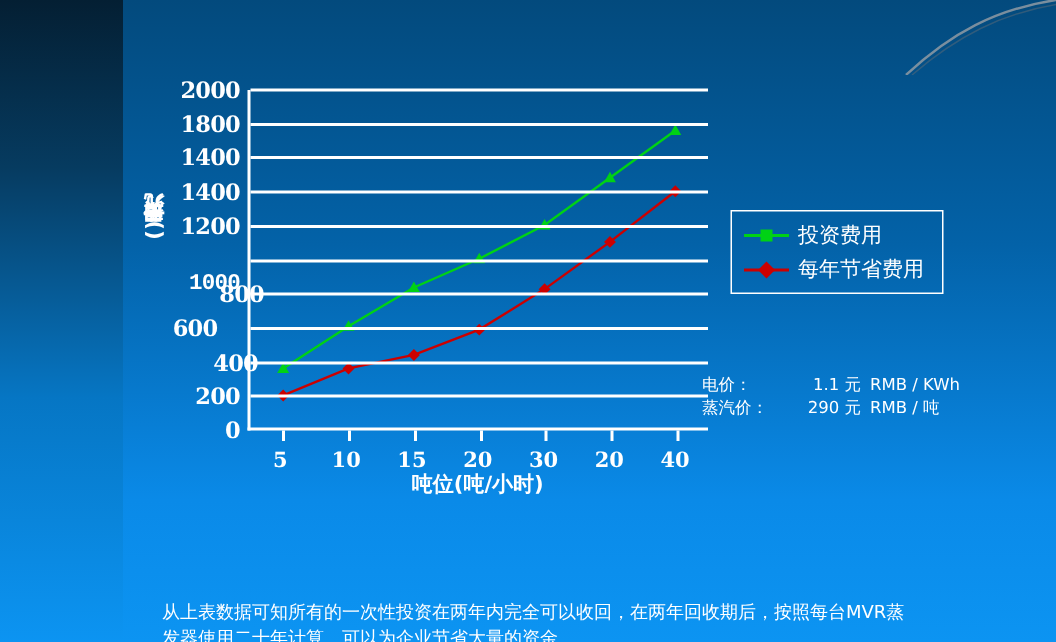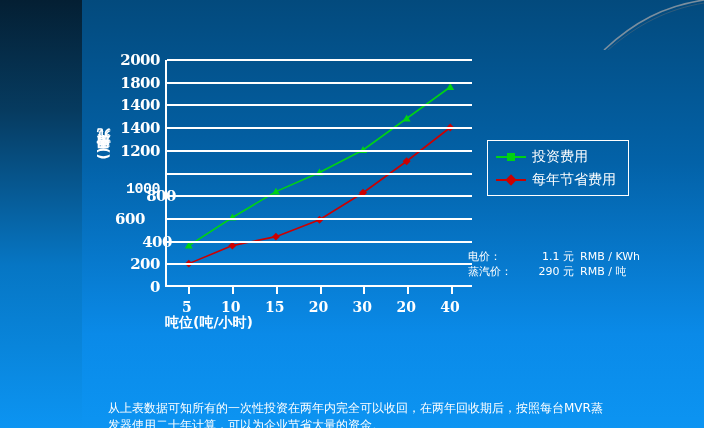--- a/index.html
+++ b/index.html
@@ -95,20 +95,21 @@
     writing-mode: vertical-rl;
     transform: rotate(180deg);
     white-space: nowrap;
     font-family: "DejaVu Sans", "Liberation Sans", sans-serif;
   }
   #xlabel {
     position: absolute;
     left: 65px;
     top: 262px;
     width: 307px;
+    text-align: center;
     color: #ffffff;
     font-size: 14px;
     font-weight: bold;
     white-space: nowrap;
     font-family: "DejaVu Sans", "Liberation Sans", sans-serif;
   }
   
   #legend {
     position: absolute;
     left: 487px; top: 140px;

